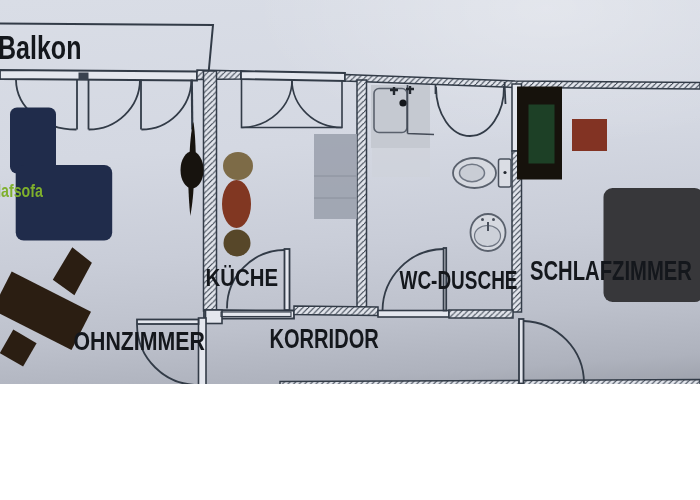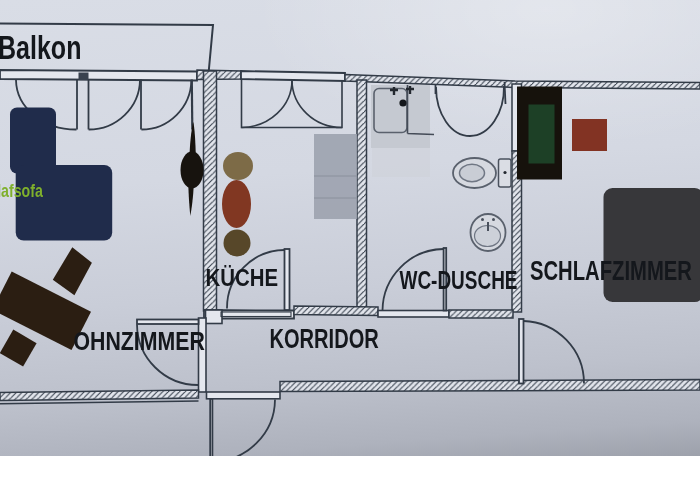--- a/index.html
+++ b/index.html
@@ -1,16 +1,16 @@
 <!DOCTYPE html>
 <html><head>
 <meta charset="utf-8">
 <style>
 html,body{margin:0;padding:0}
-#page{position:relative;width:700px;height:456px;overflow:hidden;
+#page{position:relative;width:700px;height:384px;overflow:hidden;
  font-family:"Liberation Sans",sans-serif;
  background:
   radial-gradient(ellipse 420px 200px at 78% 2%, rgba(255,255,255,.30), rgba(255,255,255,0) 70%),
   linear-gradient(176deg,#d9dde6 0%,#d4d8e2 38%,#c9cdd8 62%,#bdc1cc 80%,#aeb2bd 93%,#9da1ab 100%);
 }
 svg{position:absolute;left:0;top:0}
 </style>
 </head>
 <body>
 <div id="page">

